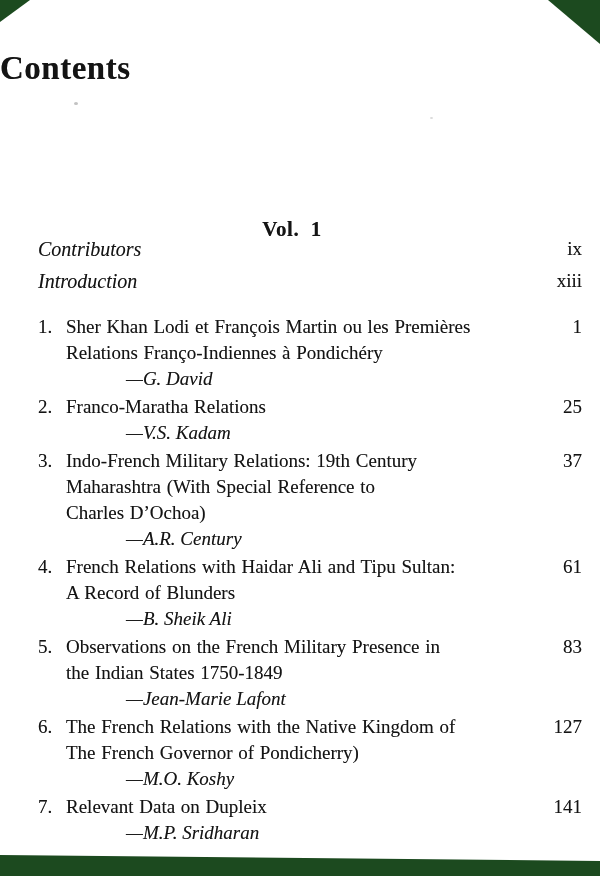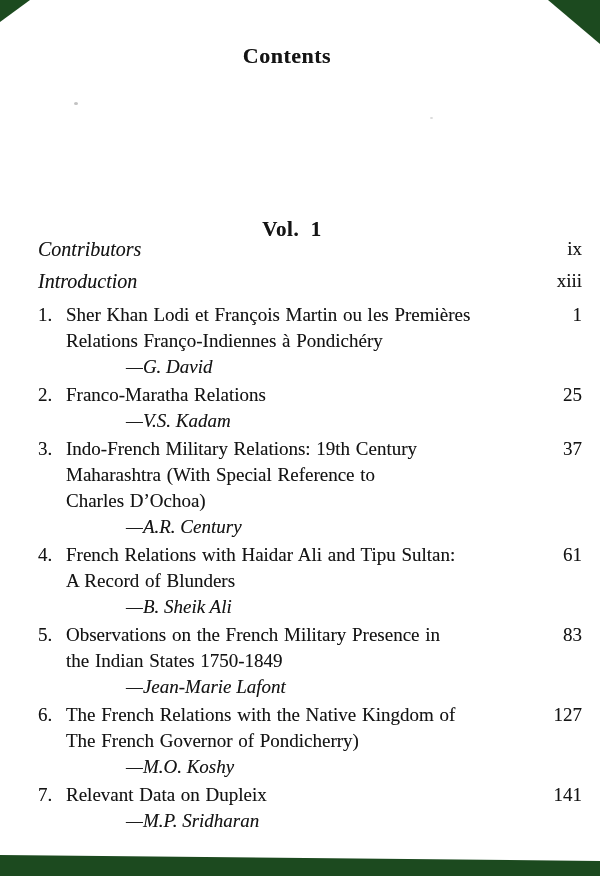--- a/index.html
+++ b/index.html
@@ -15,39 +15,38 @@
   .edge{position:absolute;background:#1c4a1f;}
   .edge-tl{top:0;left:0;width:30px;height:22px;clip-path:polygon(0 0,100% 0,0 100%);}
   .edge-tr{top:0;right:0;width:52px;height:44px;clip-path:polygon(0 0,100% 0,100% 100%);}
   .edge-bottom{left:0;right:0;bottom:0;height:21px;clip-path:polygon(0 0,100% 28%,100% 100%,0 100%);}
   .speck{position:absolute;border-radius:50%;background:#c2c2c2;}
   .speck1{left:74px;top:102px;width:4px;height:3px;}
   .speck2{left:430px;top:117px;width:3px;height:2px;opacity:.6;}
 
   .page-title{
     position:absolute;top:28px;left:0;right:26px;
-    text-align:center;
-    font-size:22px;font-weight:bold;letter-spacing:.5px;
+    font-size:33px;font-weight:bold;letter-spacing:.5px;
     text-shadow:0 0 .5px rgba(0,0,0,.45);
   }
   .vol-heading{
     position:absolute;top:217px;left:0;right:16px;
     text-align:center;
     font-size:21px;font-weight:bold;letter-spacing:.5px;
     white-space:pre;
     text-shadow:0 0 .4px rgba(0,0,0,.4);
   }
   .toc{
     position:absolute;top:236px;left:38px;right:18px;
     font-size:19px;font-weight:normal;line-height:26px;
     text-shadow:0 0 .4px rgba(0,0,0,.35);
   }
   .fm-row{display:flex;align-items:flex-start;}
   .fm-row.first{margin-bottom:6px;}
-  .fm-row.last{margin-bottom:8px;}
+  .fm-row.last{margin-bottom:20px;}
   .fm-label{flex:1;font-style:italic;font-size:20px;}
   .page-num{width:50px;text-align:right;white-space:nowrap;}
   .entry{display:flex;align-items:flex-start;margin-bottom:2px;}
   .entry-num{width:28px;flex:0 0 28px;}
   .entry-mid{flex:1;min-width:0;}
   .entry-line{white-space:nowrap;word-spacing:.05em;}
   .entry-author{white-space:nowrap;font-style:italic;padding-left:60px;}
 </style>
 </head>
 <body>

